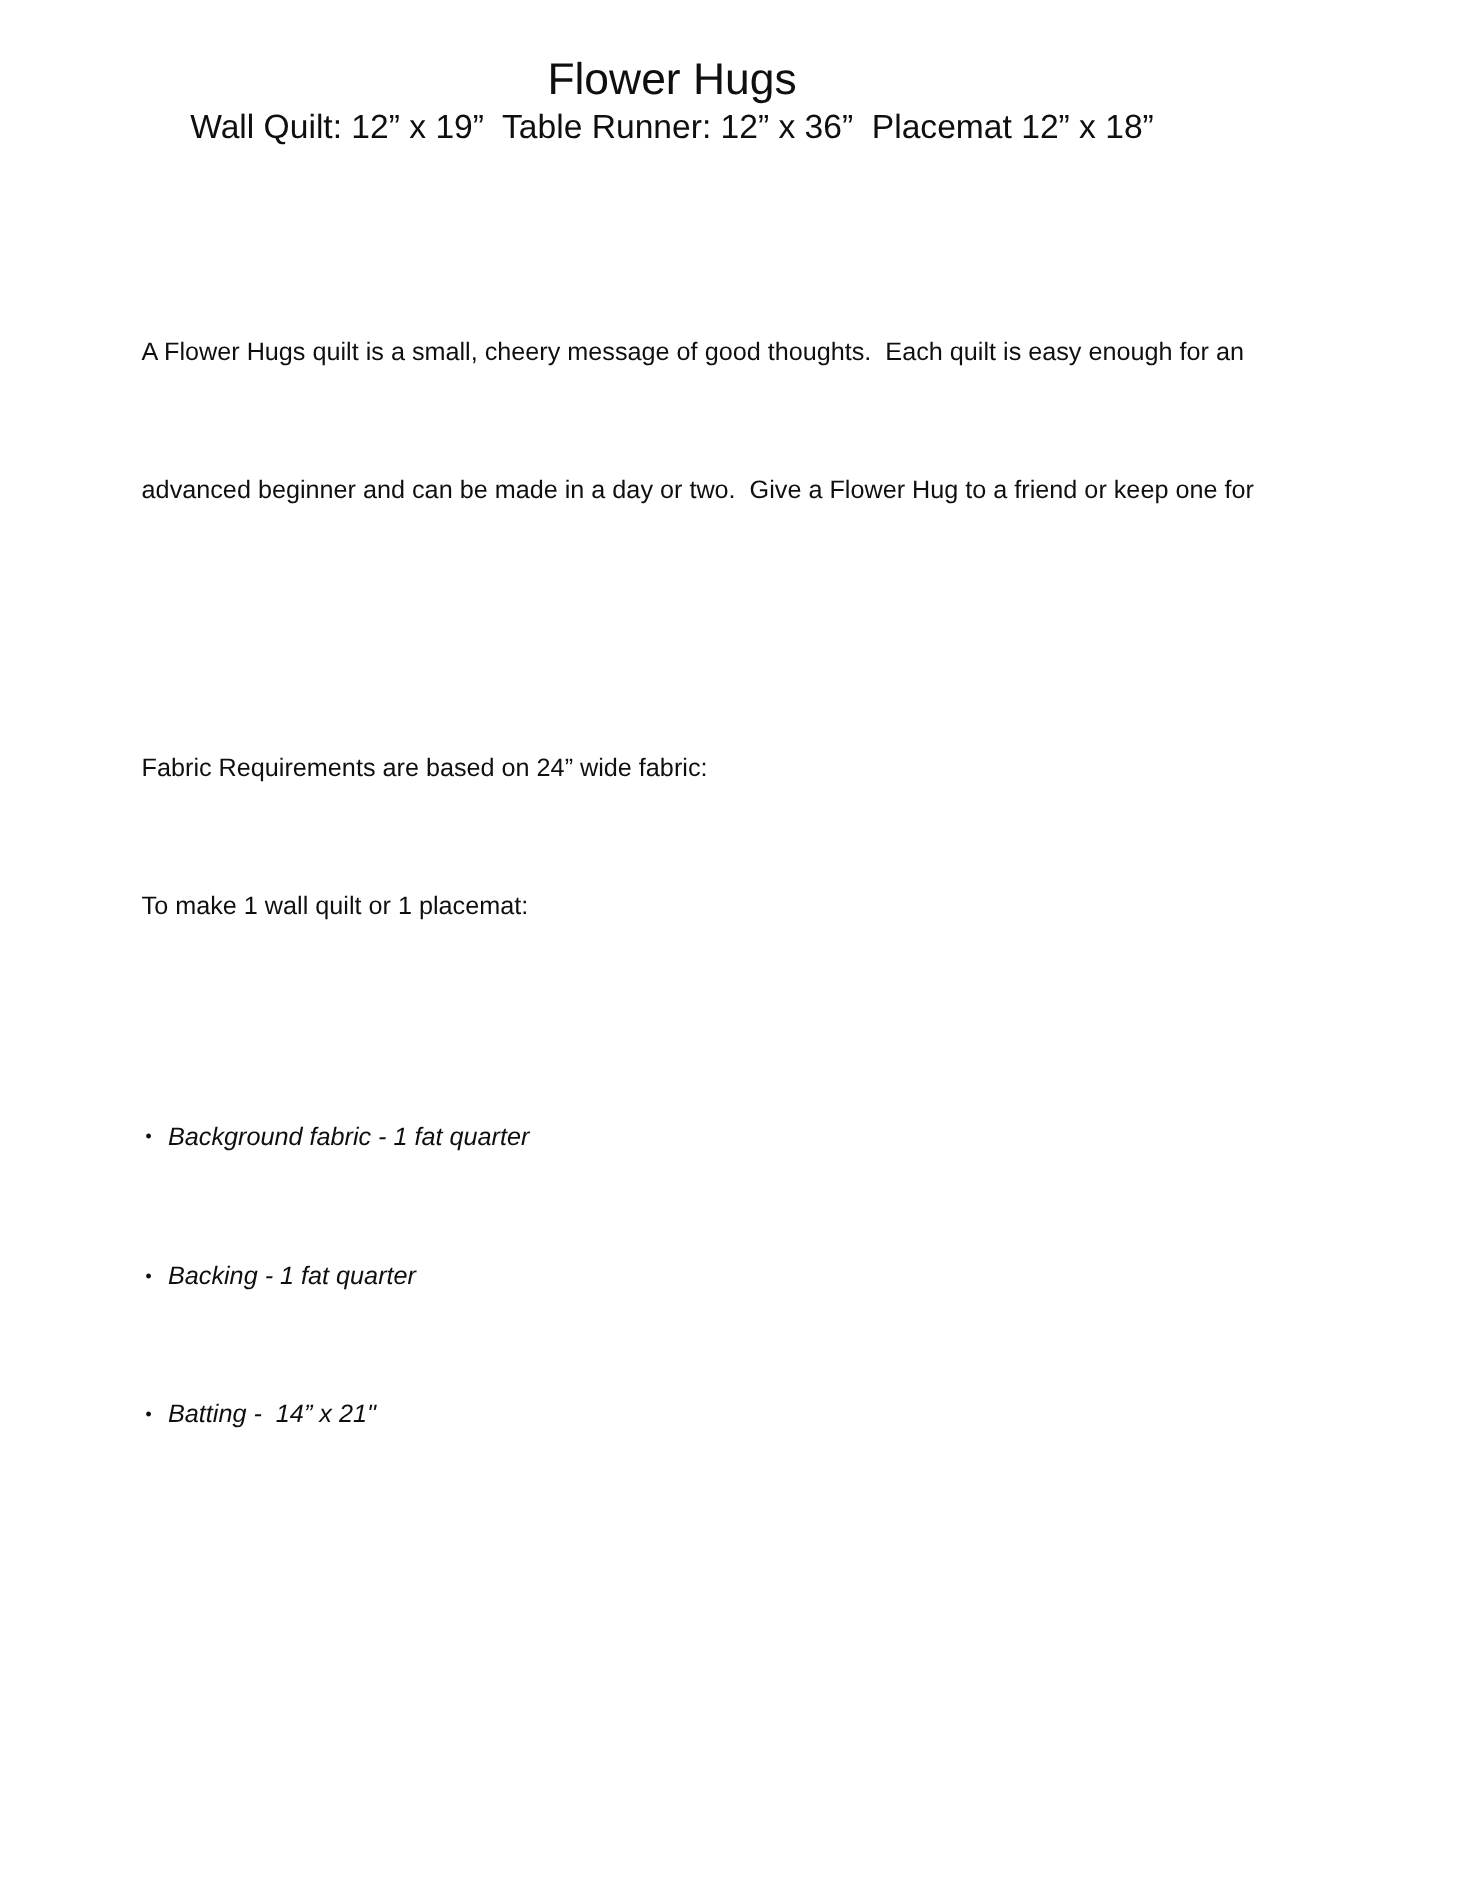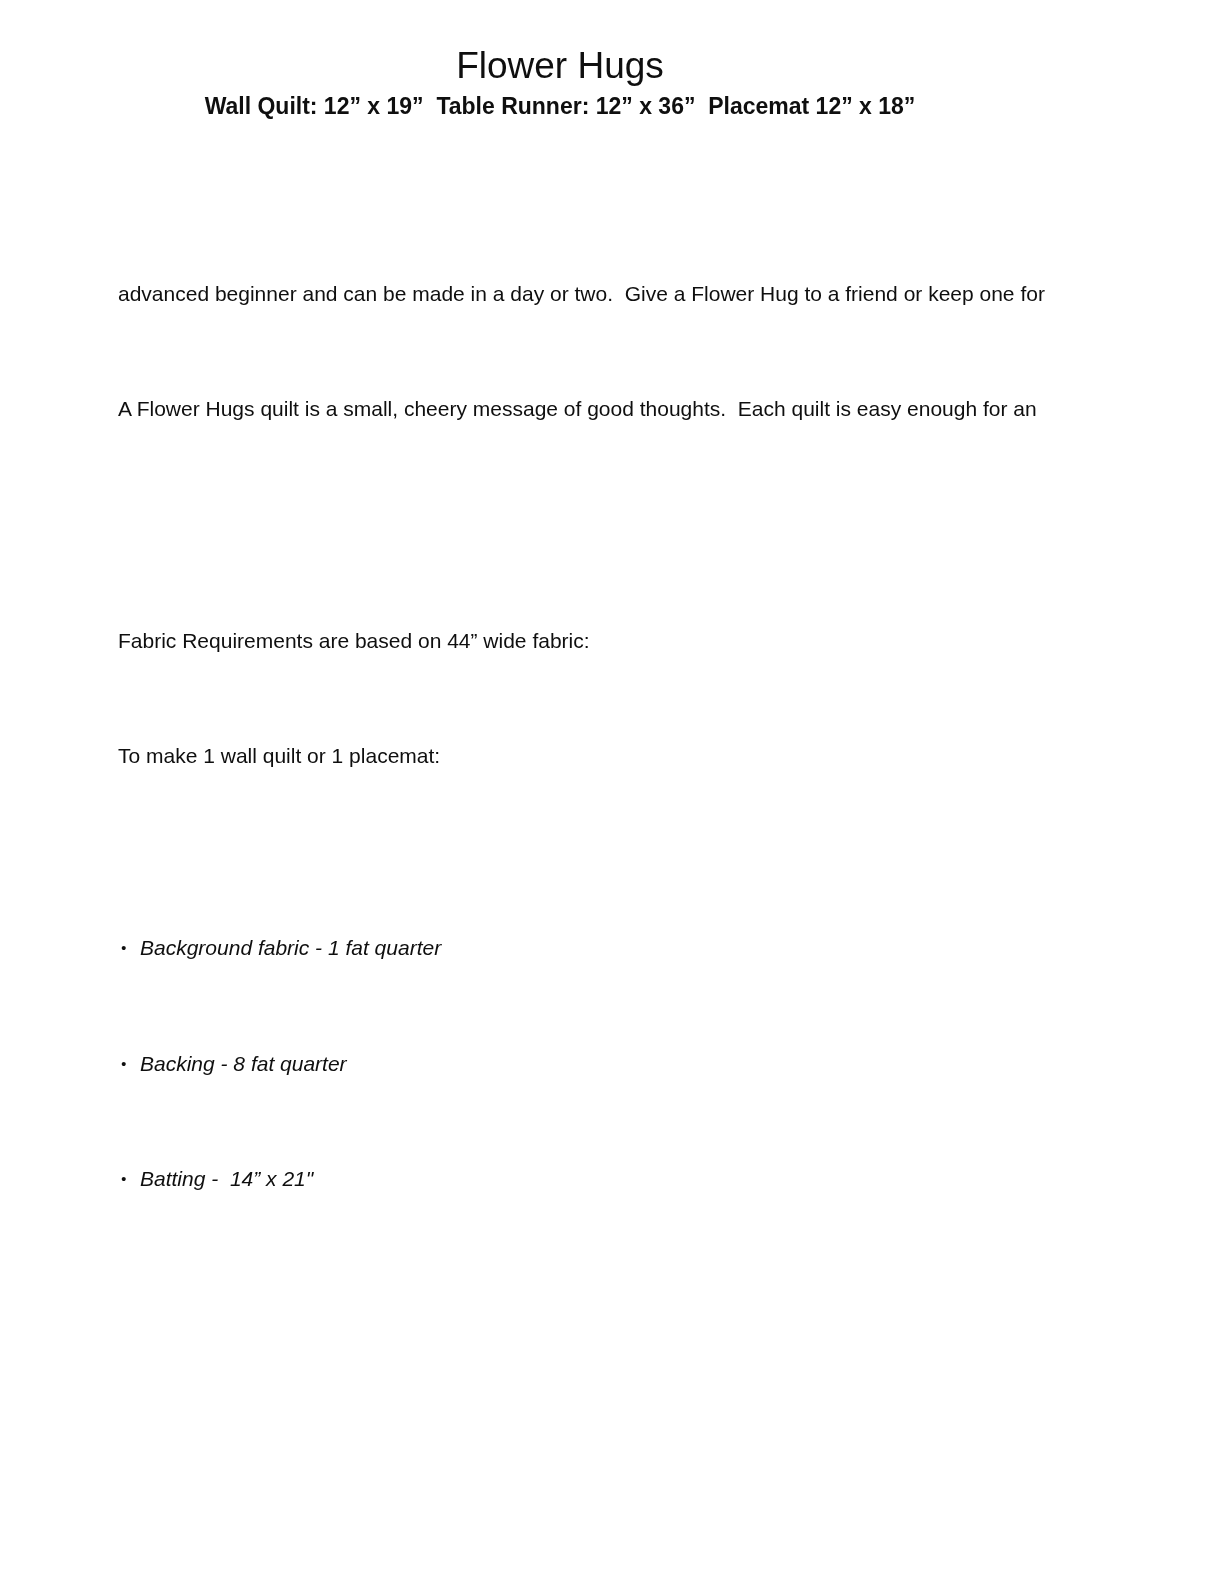--- a/index.html
+++ b/index.html
@@ -6,21 +6,21 @@
   html, body { background:#ffffff; }
   body {
     width:1214px; height:1571px;
     font-family:"Liberation Sans", sans-serif;
     color:#0f0f0f;
   }
   .page { position:relative; width:1120px; height:1571px; overflow:hidden; background:#ffffff; }
 
   .doc-header { text-align:center; padding-top:44px; }
   .doc-title { font-size:37px; line-height:44px; font-weight:400; }
-  .doc-subtitle { font-size:23px; line-height:36px; font-weight:700; white-space:pre-wrap; }
+  .doc-subtitle { font-size:28px; line-height:36px; font-weight:400; white-space:pre-wrap; }
 
   .content { margin-left:118px; width:1020px; font-size:21px; line-height:38.4px; }
   .content div, .content li, .content p { white-space:pre-wrap; }
 
   .intro { margin-top:74px; }
 
   .section-fabric { margin-top:40px; }
   .bold { font-weight:normal; }
 
   ul.bullets { list-style:none; }
@@ -37,30 +37,30 @@
 <div class="page">
 
   <div class="doc-header">
     <div class="doc-title">Flower Hugs</div>
     <div class="doc-subtitle">Wall Quilt: 12” x 19”  Table Runner: 12” x 36”  Placemat 12” x 18”</div>
   </div>
 
   <div class="content">
 
     <div class="intro">
+      <div>A Flower Hugs quilt is a small, cheery message of good thoughts.  Each quilt is easy enough for an</div>
       <div>advanced beginner and can be made in a day or two.  Give a Flower Hug to a friend or keep one for</div>
-      <div>A Flower Hugs quilt is a small, cheery message of good thoughts.  Each quilt is easy enough for an</div>
     </div>
 
     <div class="section-fabric">
-      <div>Fabric Requirements are based on 44” wide fabric:</div>
+      <div>Fabric Requirements are based on 24” wide fabric:</div>
       <div class="bold">To make 1 wall quilt or 1 placemat:</div>
       <ul class="bullets">
         <li>Background fabric - 1 fat quarter</li>
-        <li>Backing - 8 fat quarter</li>
+        <li>Backing - 1 fat quarter</li>
         <li>Batting -  14” x 21"</li>
         
         
       </ul>
       
     </div>
 
   </div>
 
 </div>

